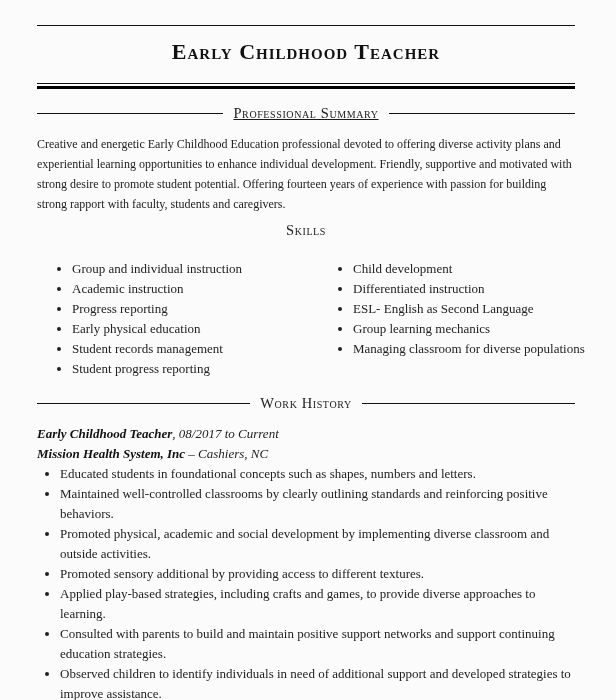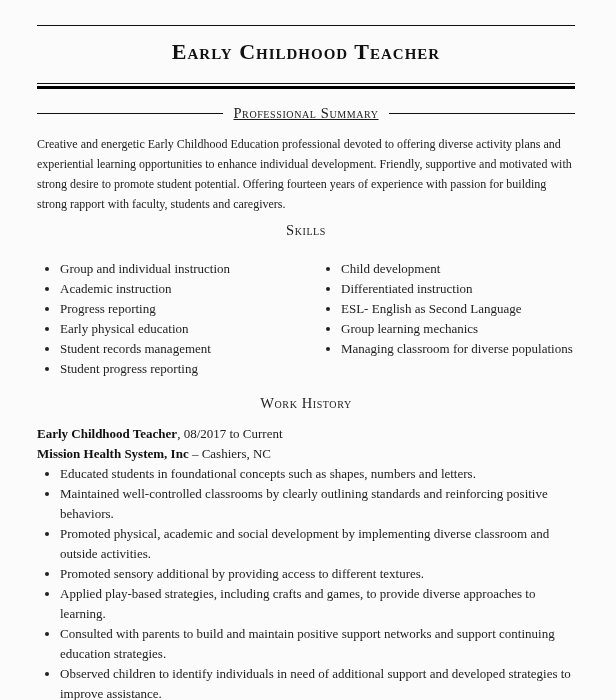--- a/index.html
+++ b/index.html
@@ -28,34 +28,34 @@
   .section-head .label {
     padding: 0 10px; font-size: 14.5px; font-variant: small-caps; letter-spacing: 0.6px;
     color: #222; line-height: 16px;
   }
 
   .summary {
     position: absolute; left: 0; top: 134px; width: 540px;
     font-size: 12px; line-height: 20px; color: #222;
   }
 
-  .skills { position: absolute; left: 0; top: 259px; width: 538px; display: flex; }
+  .skills { position: absolute; left: 12px; top: 259px; width: 538px; display: flex; }
   .skills ul { margin: 0; padding: 0; list-style: none; }
   .skills ul.col-left { width: 281px; }
   .skills li, .job ul li {
     position: relative; font-size: 13px; line-height: 20px; color: #222;
   }
   .skills li { padding-left: 23px; }
   .skills li::before, .job ul li::before {
     content: ""; position: absolute; left: 8px; top: 8px;
     width: 4px; height: 4px; border-radius: 50%; background: #222;
   }
 
   .job { position: absolute; left: 0; top: 424px; width: 540px; }
-  .job .line1, .job .line2 { font-size: 13px; line-height: 20px; color: #222; }
+  .job .line1, .job .line2 { font-size: 13px; line-height: 20px; color: #222; font-style: italic; }
   .job .bold { font-weight: bold; color: #111; }
   .job ul { margin: 0; padding: 0; list-style: none; }
   .job ul li { padding-left: 23px; }
 </style>
 </head>
 <body>
 
 <div class="page">
   <div class="rule-top"></div>
   <div class="title">Early Childhood Teacher</div>
@@ -85,21 +85,21 @@
     </ul>
     <ul class="col-right">
       <li>Child development</li>
       <li>Differentiated instruction</li>
       <li>ESL- English as Second Language</li>
       <li>Group learning mechanics</li>
       <li>Managing classroom for diverse populations</li>
     </ul>
   </div>
 
-  <div class="section-head" style="top:395px;flex-direction:column;">
+  <div class="section-head" style="top:395px;">
     <div class="line"></div>
     <div class="label">Work History</div>
     <div class="line"></div>
   </div>
   <div class="job">
     <div class="line1">
       <span class="bold">Early Childhood Teacher</span><span>, 08/2017 to Current</span>
     </div>
     <div class="line2">
       <span class="bold">Mission Health System, Inc</span><span> – Cashiers, NC</span>

